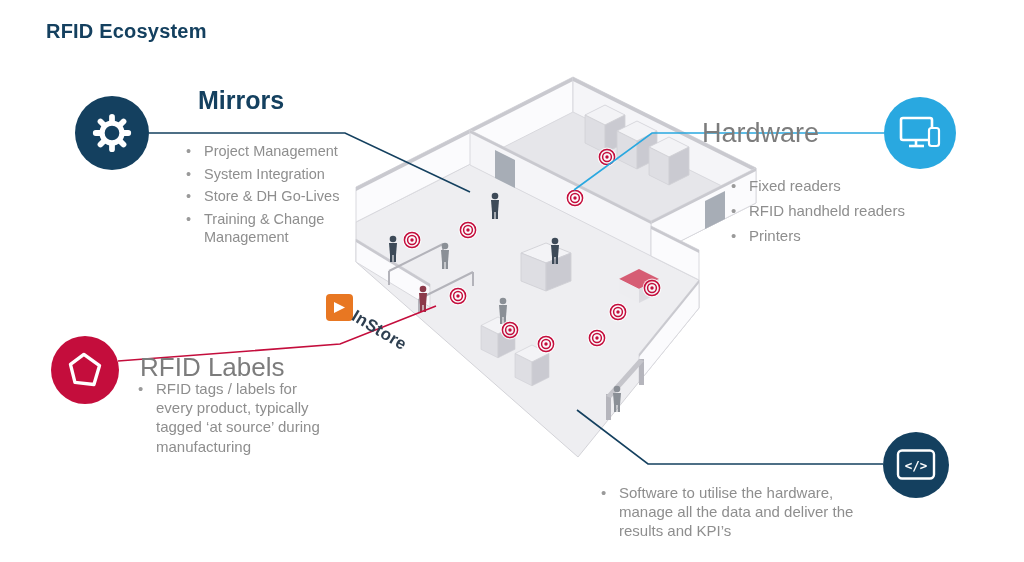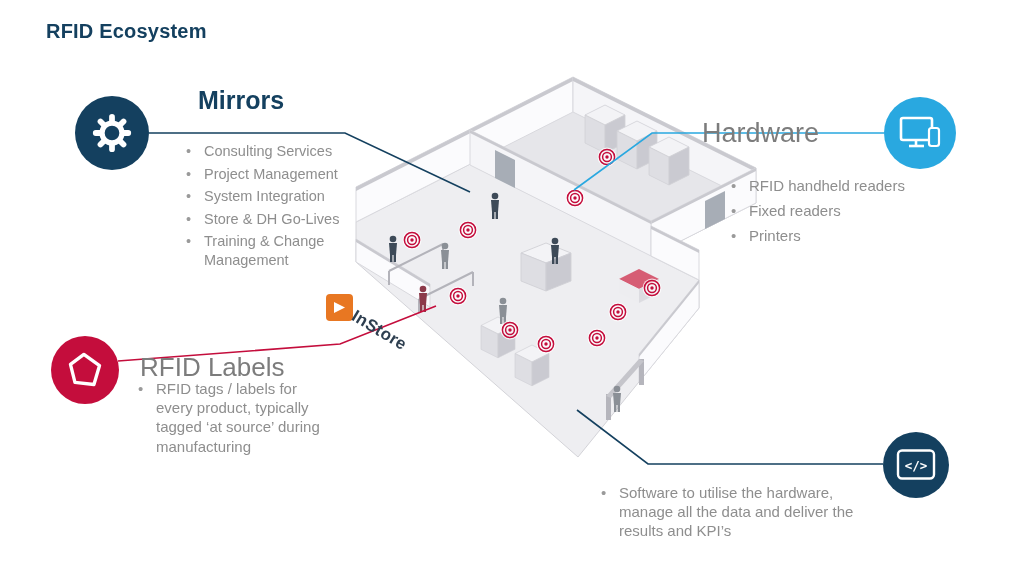--- a/index.html
+++ b/index.html
@@ -266,39 +266,38 @@
         <line x1="7.4" y1="7.4" x2="11" y2="11"></line>
           <line x1="-7.4" y1="-7.4" x2="-11" y2="-11"></line>
         <line x1="-7.4" y1="7.4" x2="-11" y2="11"></line>
           <line x1="7.4" y1="-7.4" x2="11" y2="-11"></line>
       </g>
       <circle r="9.5" fill="none" stroke="#ffffff" stroke-width="5"></circle>
     </svg>
   </div>
   <div class="heading h-strong" style="left:198px;top:86px;">Mirrors</div>
   <ul class="bullets" id="svc-list">
-    <li>Consulting Services</li>
     <li>Project Management</li>
     <li>System Integration</li>
     <li>Store &amp; DH Go-Lives</li>
     <li>Training &amp; Change Management</li>
   </ul>
 
   <div class="heading h-soft" style="left:702px;top:86px;font-size:27px;">Hardware</div>
   <div class="badge b-blue" style="left:884px;top:97px;width:72px;height:72px;">
     <svg width="46" height="42" viewBox="0 0 46 42">
       <rect x="4" y="6" width="31" height="22" rx="2" fill="none" stroke="#ffffff" stroke-width="2.6"></rect>
       <line x1="19" y1="28" x2="19" y2="33" stroke="#ffffff" stroke-width="2.6"></line>
       <line x1="12" y1="34" x2="27" y2="34" stroke="#ffffff" stroke-width="2.6"></line>
       <rect x="32" y="16" width="10" height="18" rx="2.5" fill="#29a8e0" stroke="#ffffff" stroke-width="2.2"></rect>
     </svg>
   </div>
   <ul class="bullets" id="hw-list">
+    <li>Fixed readers</li>
     <li>RFID handheld readers</li>
-    <li>Fixed readers</li>
     <li>Printers</li>
   </ul>
 
   <div class="heading h-soft" style="left:140px;top:320px;font-size:26px;">RFID Labels</div>
   <div class="badge b-red" style="left:51px;top:336px;width:68px;height:68px;">
     <svg width="38" height="38" viewBox="0 0 34 34">
       <polygon points="16,3 30,13 25,30 8,28 4,12" fill="none" stroke="#ffffff" stroke-width="3" stroke-linejoin="round"></polygon>
     </svg>
   </div>
   <ul class="bullets" id="lb-list">

